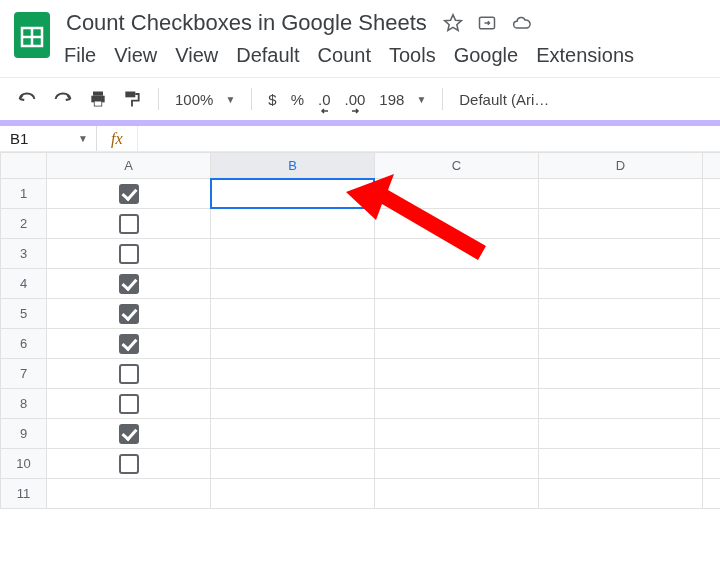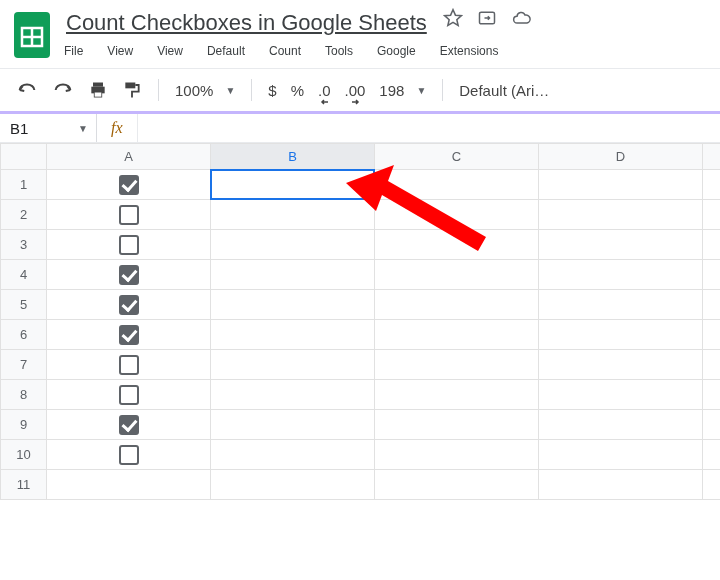--- a/index.html
+++ b/index.html
@@ -1,38 +1,38 @@
 <!DOCTYPE html>
 <html><head>
 <meta charset="utf-8">
 <style>
   * { box-sizing: border-box; margin: 0; padding: 0; }
   body { font-family: Arial, sans-serif; background: #fff; width: 720px; height: 580px; overflow: hidden; color: #3c4043; }
   
   .header { display: flex; align-items: flex-start; padding: 8px 12px 0 12px; }
   .logo { width: 40px; height: 50px; margin-right: 10px; margin-top: 2px; }
   .title-area { flex: 1; }
-  .title-row { display: flex; align-items: flex-start; gap: 12px; text-decoration: underline; }
+  .title-row { display: flex; align-items: center; gap: 12px; }
   .doc-title { font-size: 22px; color: #3c4043; font-weight: 400; padding: 2px 4px; }
   .title-icons { display: flex; gap: 14px; align-items: center; color: #5f6368; }
-  .menu-bar { display: flex; gap: 24px; padding: 6px 2px 10px 2px; font-size: 12px; color: #3c4043; }
+  .menu-bar { display: flex; gap: 18px; padding: 6px 2px 10px 2px; font-size: 20px; color: #3c4043; }
   .menu-item { cursor: pointer; }
   
   .divider { height: 1px; background: #e8eaed; }
   
   .toolbar { display: flex; align-items: center; padding: 10px 16px; gap: 6px; font-size: 15px; color: #444; }
   .tool-group { display: flex; align-items: center; gap: 14px; }
   .tool-sep { width: 1px; height: 22px; background: #dadce0; margin: 0 10px; }
   .tool-icon { display: inline-flex; align-items: center; justify-content: center; cursor: pointer; }
   .zoom { display: flex; align-items: center; gap: 12px; cursor: pointer; }
   .chev { font-size: 10px; color: #5f6368; }
   .num-fmt { display: flex; align-items: center; gap: 14px; }
   .font-sel { max-width: 110px; white-space: nowrap; overflow: hidden; text-overflow: ellipsis; }
   
-  .name-box-row { display: flex; align-items: center; border-top: 3px solid #c4b5fd; border-bottom: 1px solid #e8eaed; height: 32px; justify-content: space-between; }
+  .name-box-row { display: flex; align-items: center; border-top: 6px solid #c4b5fd; border-bottom: 1px solid #e8eaed; height: 32px; justify-content: space-between; }
   .name-box { width: 96px; padding-left: 10px; font-size: 15px; color: #202124; display: flex; align-items: center; justify-content: space-between; padding-right: 8px; }
   .name-box-sep { width: 1px; height: 100%; background: #dadce0; }
   .fx { font-style: italic; font-family: Georgia, serif; color: #a16207; font-size: 16px; padding: 0 14px; border-right: 1px solid #e8eaed; height: 100%; display: flex; align-items: center;}
   .formula-input { flex: 1; height: 100%; border: none; outline: none; padding-left: 6px; font-size: 14px; }
   
   .grid-wrap { position: relative; overflow: hidden; }
   table.sheet { border-collapse: collapse; table-layout: fixed; width: 720px; }
   .sheet th, .sheet td { border: 1px solid #e1e1e1; font-weight: 400; }
   .sheet th { background: #f8f9fa; color: #5f6368; font-size: 13px; text-align: center; }
   .corner { width: 46px; height: 26px; background: #f8f9fa; }

